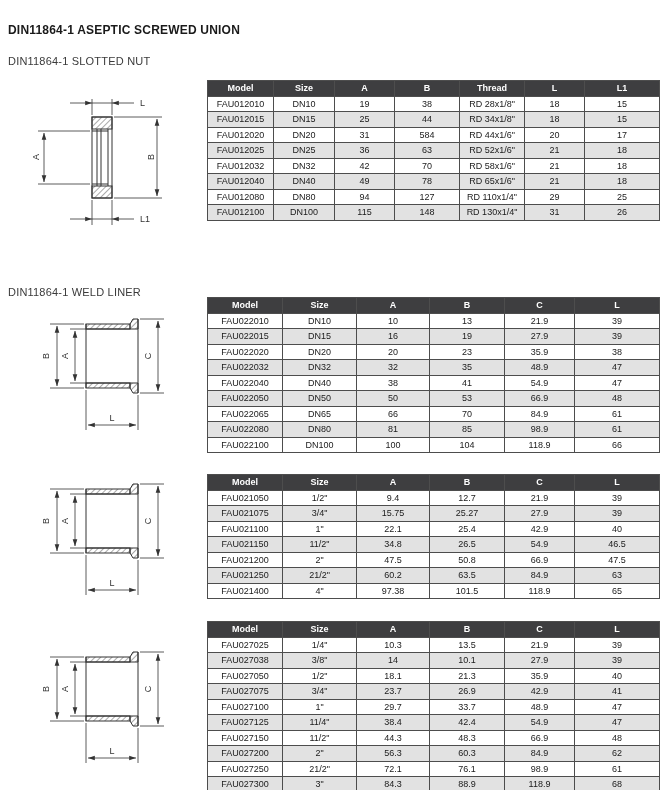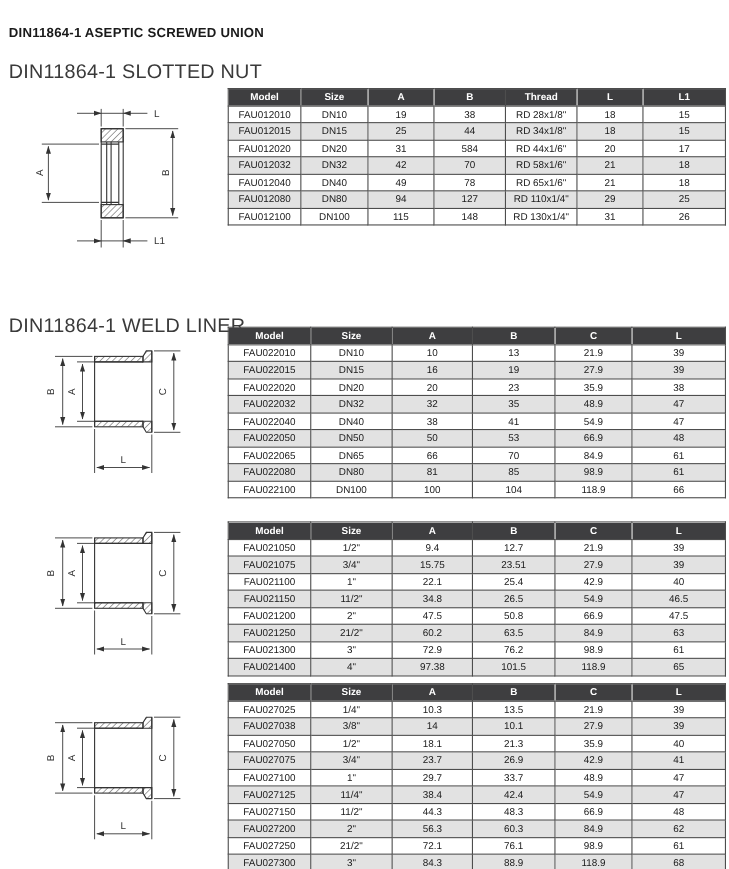--- a/index.html
+++ b/index.html
@@ -5,21 +5,21 @@
   html,body{margin:0;padding:0;background:#ffffff;}
   .page{
     position:relative;width:663px;height:790px;background:#ffffff;
     font-family:"Liberation Sans",sans-serif;overflow:hidden;
   }
   .page-title{
     position:absolute;left:8px;top:23px;font-size:12px;font-weight:bold;
     color:#1a1a1a;letter-spacing:.2px;
   }
   .section-heading{
-    position:absolute;font-size:18px;color:#3a3a3a;letter-spacing:.2px;
+    position:absolute;font-size:11px;color:#3a3a3a;letter-spacing:.2px;
   }
   #heading-slotted-nut{left:8px;top:55px;}
   #heading-weld-liner{left:8px;top:286px;}
 
   table.spec{
     position:absolute;left:207px;width:452px;
     border-collapse:collapse;table-layout:fixed;
     font-size:9px;color:#1a1a1a;
     border:1.5px solid var(--tbl-border,#4d4d4d);
   }
@@ -147,20 +147,29 @@
           <td>15</td>
         </tr>
         <tr>
           <td>FAU012020</td>
           <td>DN20</td>
           <td>31</td>
           <td>584</td>
           <td>RD 44x1/6"</td>
           <td>20</td>
           <td>17</td>
+        </tr>
+        <tr>
+          <td>FAU012025</td>
+          <td>DN25</td>
+          <td>36</td>
+          <td>63</td>
+          <td>RD 52x1/6"</td>
+          <td>21</td>
+          <td>18</td>
         </tr>
         <tr>
           <td>FAU012032</td>
           <td>DN32</td>
           <td>42</td>
           <td>70</td>
           <td>RD 58x1/6"</td>
           <td>21</td>
           <td>18</td>
         </tr>
@@ -430,21 +439,21 @@
           <td>1/2"</td>
           <td>9.4</td>
           <td>12.7</td>
           <td>21.9</td>
           <td>39</td>
         </tr>
         <tr>
           <td>FAU021075</td>
           <td>3/4"</td>
           <td>15.75</td>
-          <td>23.51</td>
+          <td>25.27</td>
           <td>27.9</td>
           <td>39</td>
         </tr>
         <tr>
           <td>FAU021100</td>
           <td>1"</td>
           <td>22.1</td>
           <td>25.4</td>
           <td>42.9</td>
           <td>40</td>
@@ -465,28 +474,20 @@
           <td>66.9</td>
           <td>47.5</td>
         </tr>
         <tr>
           <td>FAU021250</td>
           <td>21/2"</td>
           <td>60.2</td>
           <td>63.5</td>
           <td>84.9</td>
           <td>63</td>
-        </tr>
-        <tr>
-          <td>FAU021300</td>
-          <td>3"</td>
-          <td>72.9</td>
-          <td>76.2</td>
-          <td>98.9</td>
-          <td>61</td>
         </tr>
         <tr>
           <td>FAU021400</td>
           <td>4"</td>
           <td>97.38</td>
           <td>101.5</td>
           <td>118.9</td>
           <td>65</td>
         </tr>
       </tbody>

